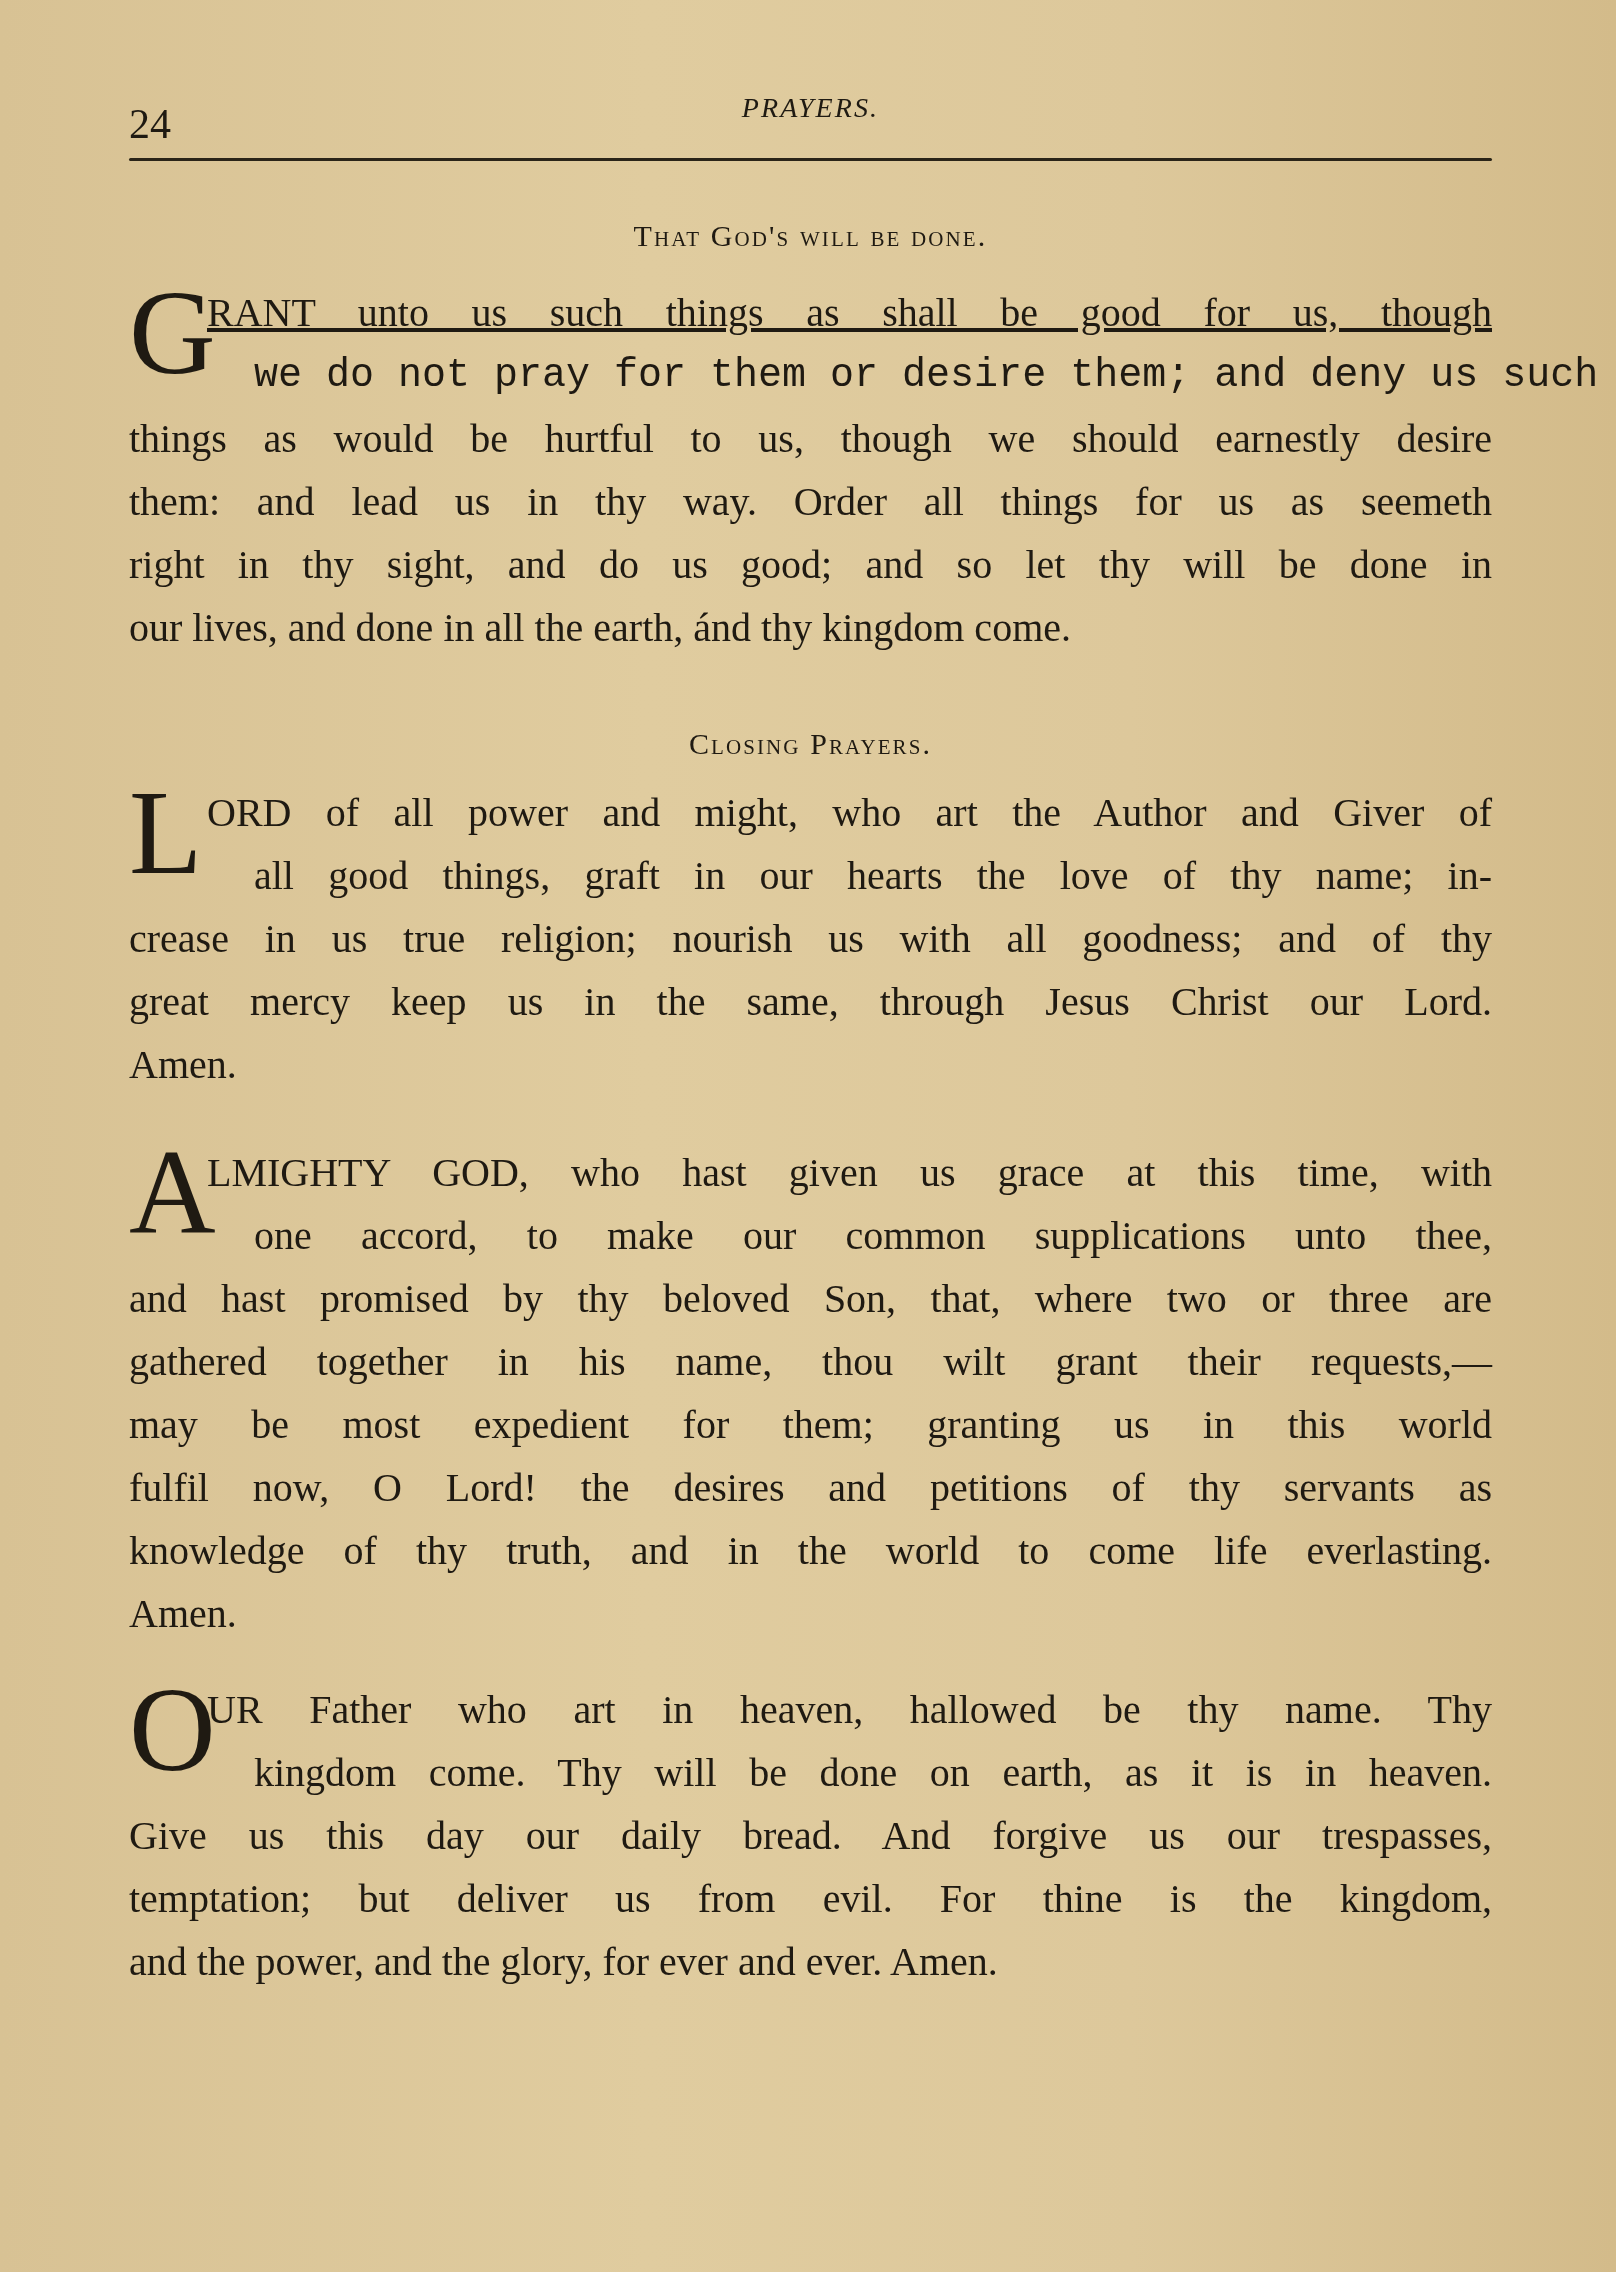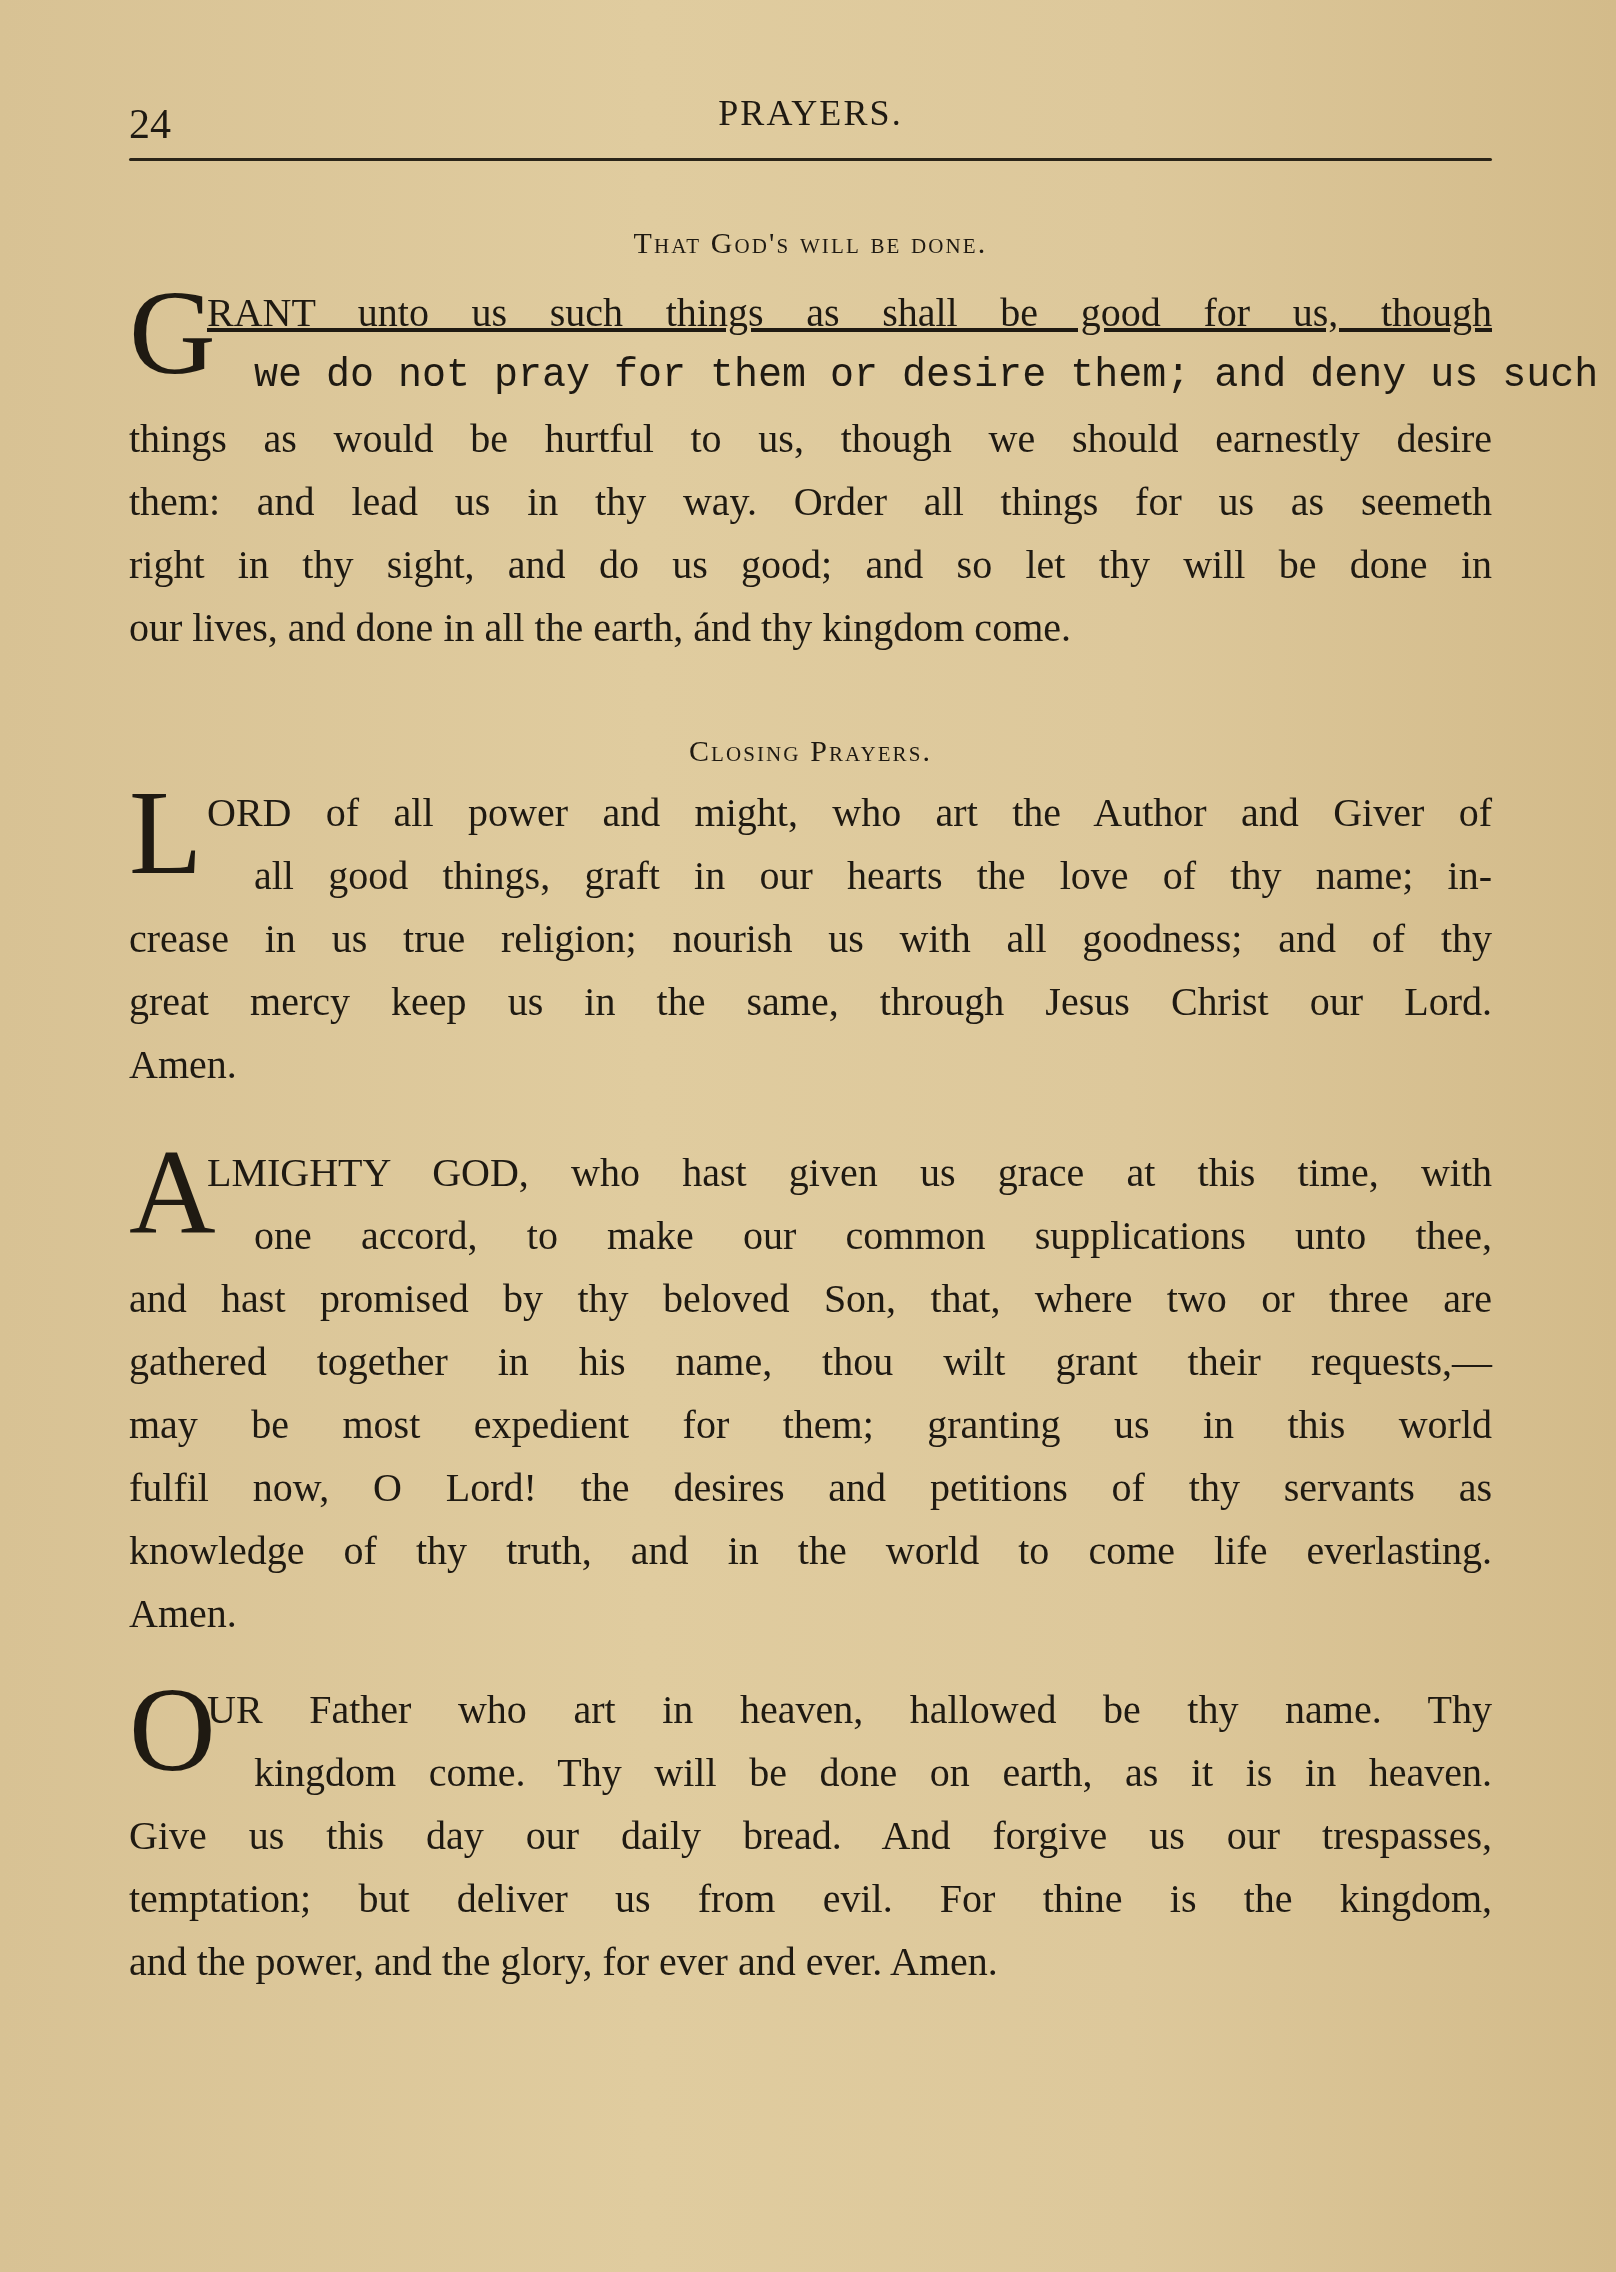--- a/index.html
+++ b/index.html
@@ -8,25 +8,25 @@
     background: #dcc79b;
     background-image: linear-gradient(90deg, #d8c294 0%, #e0cc9f 40%, #ddc89b 70%, #d3bb8a 100%);
     font-family: "Liberation Serif", "DejaVu Serif", serif;
     color: #1f1a12;
     position: relative;
     overflow: hidden;
   }
   .page { position: absolute; left: 129px; top: 0; width: 1363px; }
   .running-head { position: absolute; top: 88px; left: 0; width: 1363px; height: 52px; font-size: 38px; }
   .page-number { position: absolute; left: 0; top: 12px; font-size: 42px; }
-  .running-title { position: absolute; left: 0; right: 0; text-align: center; top: 4.2px; letter-spacing: 2.1px; font-size: 36px; }
+  .running-title { position: absolute; left: 0; right: 0; text-align: center; top: 4.2px; letter-spacing: 2.1px; font-size: 28px; font-style: italic; }
   .rule { position: absolute; top: 158px; left: 0; width: 1363px; height: 3.1px; background: #2a2418; border-radius: 1.6px; }
   .section-title {
     position: absolute; left: 0; width: 1363px; text-align: center;
-    font-size: 30px; font-variant: small-caps; letter-spacing: 2.1px; margin-top: 7px;
+    font-size: 30px; font-variant: small-caps; letter-spacing: 2.1px;
   }
   .para { position: absolute; left: 0; width: 1363px; font-size: 40px; line-height: 63px; text-align: justify; }
   .para .line { display: block; height: 63px; white-space: nowrap; text-align: justify; text-align-last: justify; }
   .para .line.last { text-align-last: left; }
   .para .line.indent { padding-left: 125px; }
   .dropcap {
     position: absolute; left: 0; font-size: 120px; line-height: 104px;
     font-family: "Liberation Serif", serif;
   }
 </style>

